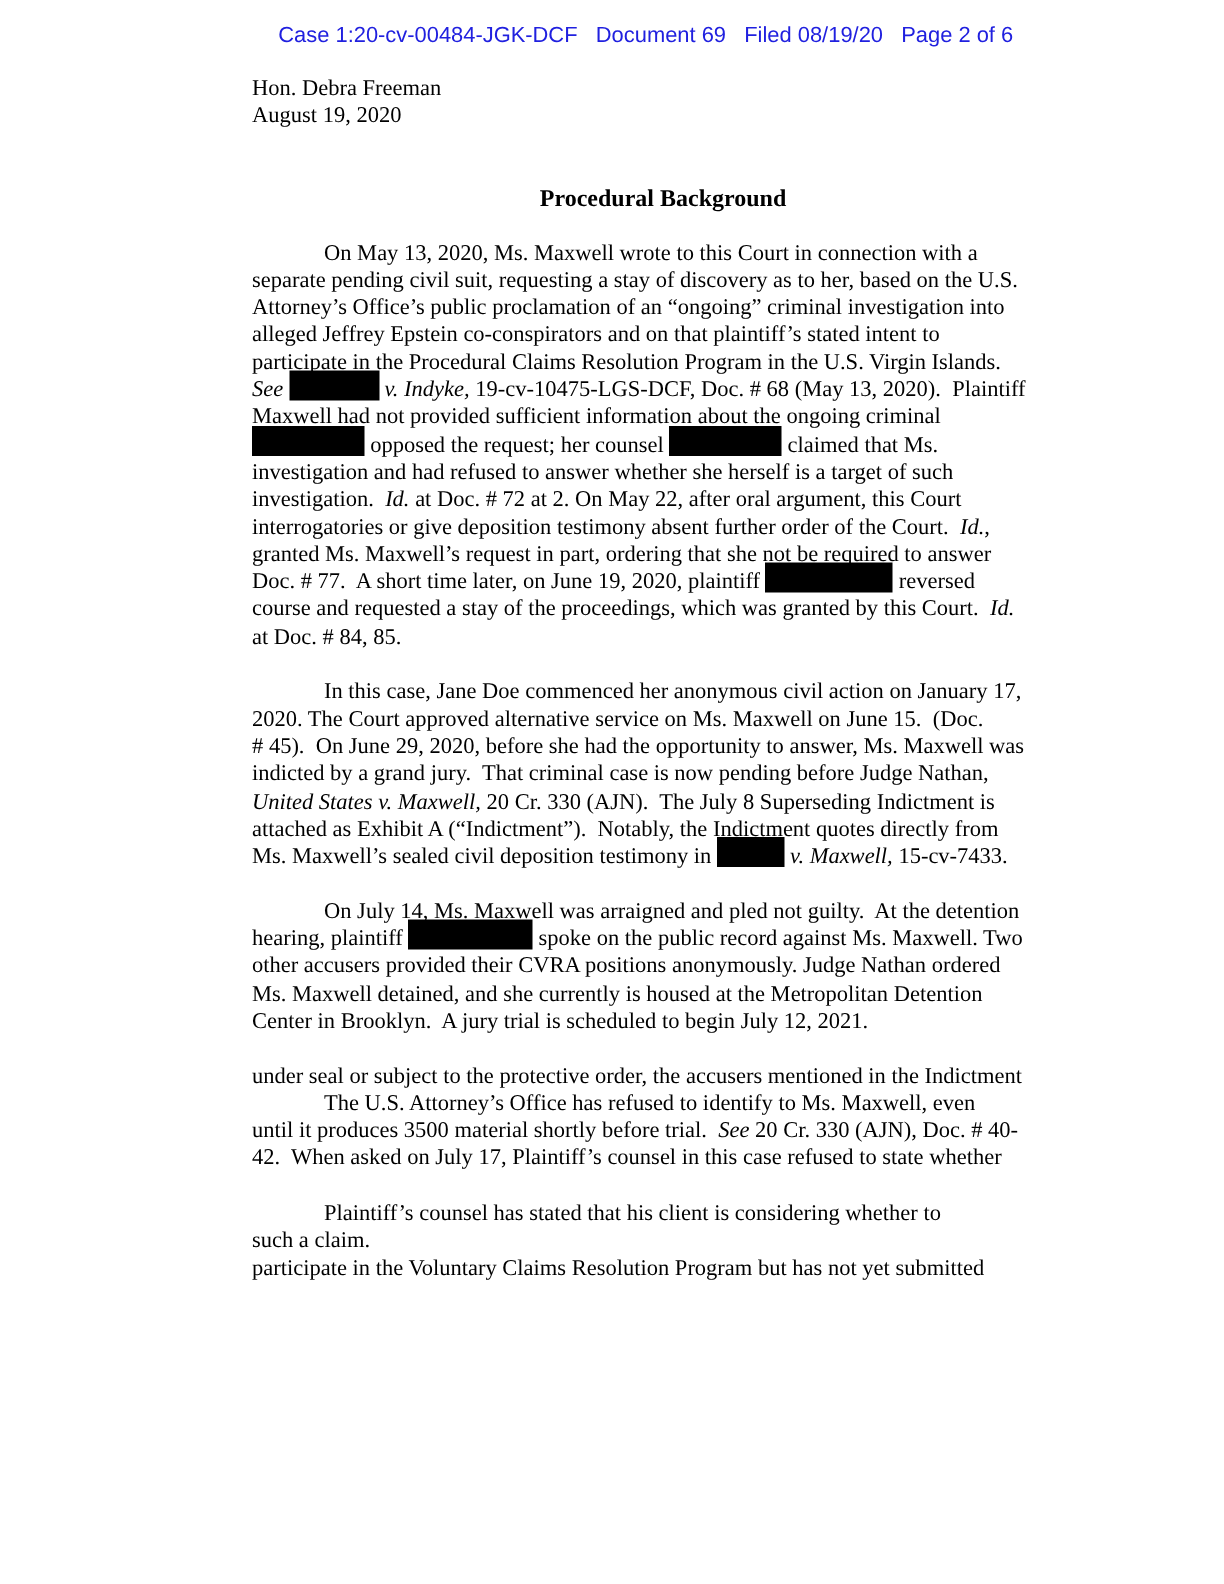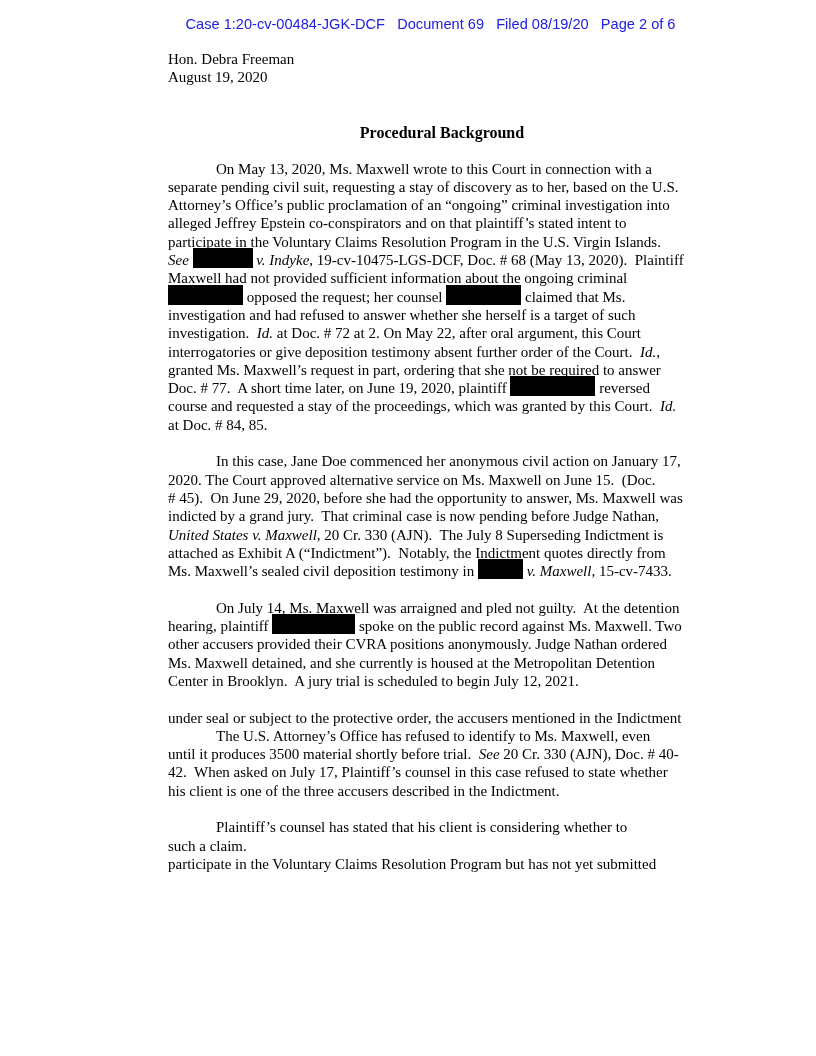--- a/index.html
+++ b/index.html
@@ -28,21 +28,21 @@
     <div class="ln">Hon. Debra Freeman</div>
     <div class="ln">August 19, 2020</div>
   </div>
   <div class="col heading">Procedural Background</div>
   <div class="col docbody">
       <div class="para">
         <div class="ln indent"><span>On May 13, 2020, Ms. Maxwell wrote to this Court in connection with a</span></div>
         <div class="ln"><span>separate pending civil suit, requesting a stay of discovery as to her, based on the U.S.</span></div>
         <div class="ln"><span>Attorney’s Office’s public proclamation of an “ongoing” criminal investigation into</span></div>
         <div class="ln"><span>alleged Jeffrey Epstein co-conspirators and on that plaintiff’s stated intent to</span></div>
-        <div class="ln"><span>participate in the Voluntary Claims Resolution Program in the U.S. Virgin Islands.</span></div>
+        <div class="ln"><span>participate in the Procedural Claims Resolution Program in the U.S. Virgin Islands.</span></div>
         <div class="ln"><span class="it">See</span><span> </span><span class="redact" style="width: 60px;"></span><span> </span><span class="it">v. Indyke,</span><span> 19-cv-10475-LGS-DCF, Doc. # 68 (May 13, 2020).  Plaintiff</span></div>
         <div class="ln"><span>Maxwell had not provided sufficient information about the ongoing criminal</span></div>
         <div class="ln"><span class="redact" style="width: 75px;"></span><span> opposed the request; her counsel </span><span class="redact" style="width: 75px;"></span><span> claimed that Ms.</span></div>
         <div class="ln"><span>investigation and had refused to answer whether she herself is a target of such</span></div>
         <div class="ln"><span>investigation.  </span><span class="it">Id.</span><span> at Doc. # 72 at 2. On May 22, after oral argument, this Court</span></div>
         <div class="ln"><span>interrogatories or give deposition testimony absent further order of the Court.  </span><span class="it">Id.</span><span>,</span></div>
         <div class="ln"><span>granted Ms. Maxwell’s request in part, ordering that she not be required to answer</span></div>
         <div class="ln"><span>Doc. # 77.  A short time later, on June 19, 2020, plaintiff </span><span class="redact" style="width: 85px;"></span><span> reversed</span></div>
         <div class="ln"><span>course and requested a stay of the proceedings, which was granted by this Court.  </span><span class="it">Id.</span></div>
         <div class="ln"><span>at Doc. # 84, 85.</span></div>
@@ -61,21 +61,20 @@
         <div class="ln"><span>hearing, plaintiff </span><span class="redact" style="width: 83px;"></span><span> spoke on the public record against Ms. Maxwell. Two</span></div>
         <div class="ln"><span>other accusers provided their CVRA positions anonymously. Judge Nathan ordered</span></div>
         <div class="ln"><span>Ms. Maxwell detained, and she currently is housed at the Metropolitan Detention</span></div>
         <div class="ln"><span>Center in Brooklyn.  A jury trial is scheduled to begin July 12, 2021.</span></div>
       </div>
       <div class="para">
         <div class="ln"><span>under seal or subject to the protective order, the accusers mentioned in the Indictment</span></div>
         <div class="ln indent"><span>The U.S. Attorney’s Office has refused to identify to Ms. Maxwell, even</span></div>
         <div class="ln"><span>until it produces 3500 material shortly before trial.  </span><span class="it">See</span><span> 20 Cr. 330 (AJN), Doc. # 40-</span></div>
         <div class="ln"><span>42.  When asked on July 17, Plaintiff’s counsel in this case refused to state whether</span></div>
-        <div class="ln"><span>his client is one of the three accusers described in the Indictment.</span></div>
       </div>
       <div class="para">
         <div class="ln indent"><span>Plaintiff’s counsel has stated that his client is considering whether to</span></div>
         <div class="ln"><span>such a claim.</span></div>
         <div class="ln"><span>participate in the Voluntary Claims Resolution Program but has not yet submitted</span></div>
       </div>
     </div>
 </div>
 
 </body></html>

